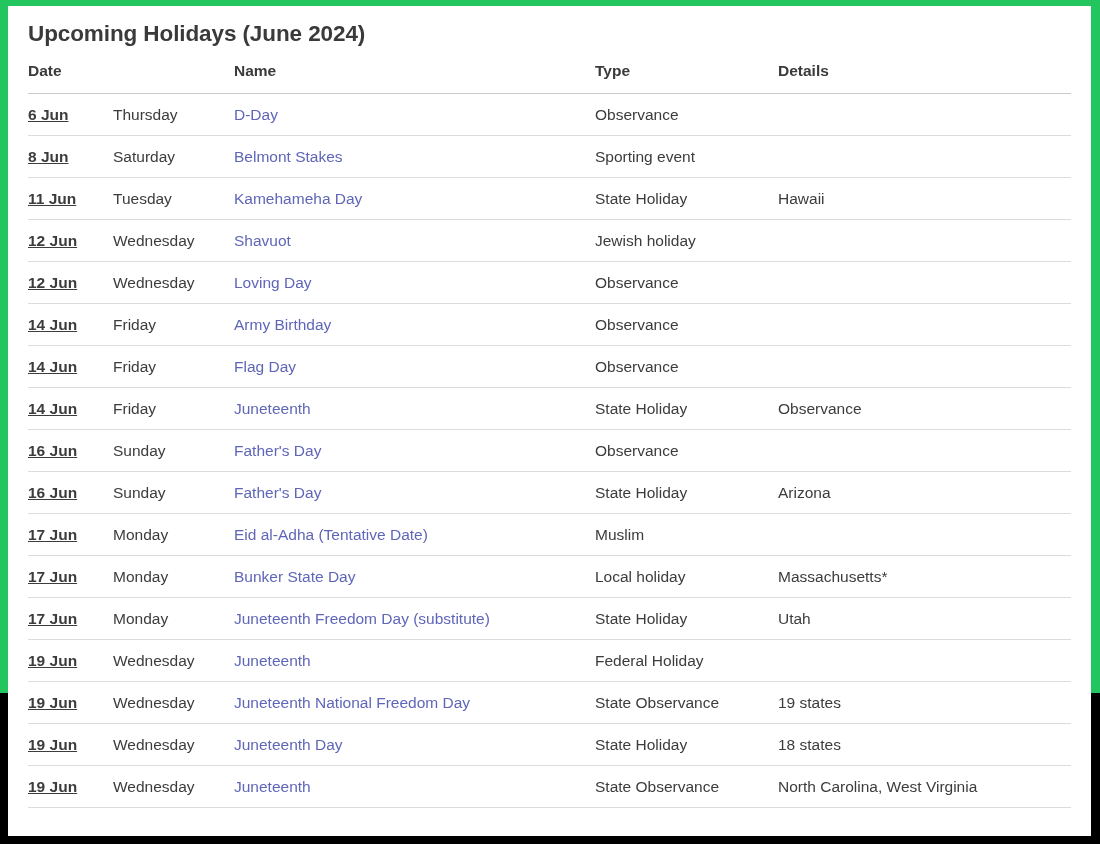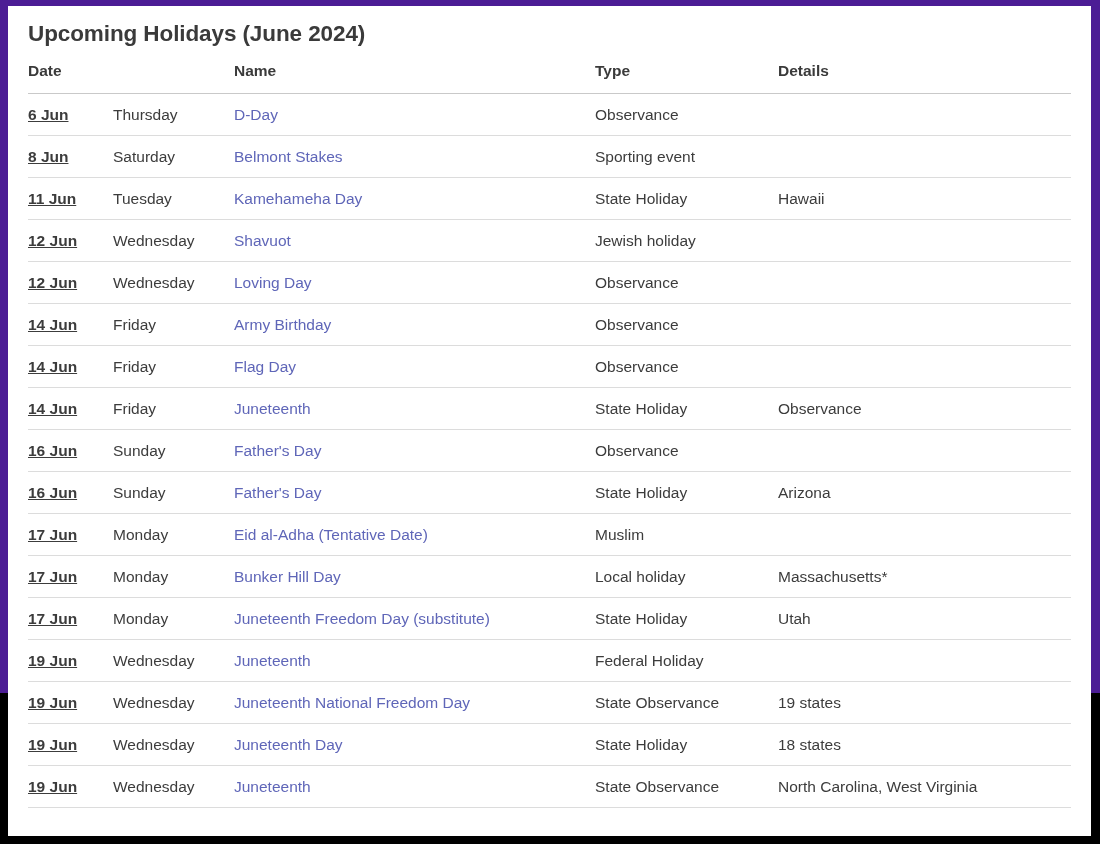--- a/index.html
+++ b/index.html
@@ -10,21 +10,21 @@
     height: 844px;
     overflow: hidden;
     background: #000000;
     font-family: "Liberation Sans", sans-serif;
   }
 
   #page {
     position: relative;
     width: 1100px;
     height: 693px;
-    background: #4c1d95;
+    background: #22c55e;
     box-sizing: border-box;
   }
 
   
   #card {
     position: absolute;
     left: 8px;
     top: 6px;
     width: 1083px;
     height: 830px;
@@ -200,21 +200,21 @@
             <tr>
               <td class="date">17 Jun</td>
               <td class="weekday">Monday</td>
               <td class="name"><a href="#">Eid al-Adha (Tentative Date)</a></td>
               <td class="type">Muslim</td>
               <td class="details"></td>
             </tr>
             <tr>
               <td class="date">17 Jun</td>
               <td class="weekday">Monday</td>
-              <td class="name"><a href="#">Bunker Hill Day</a></td>
+              <td class="name"><a href="#">Bunker State Day</a></td>
               <td class="type">Local holiday</td>
               <td class="details">Massachusetts*</td>
             </tr>
             <tr>
               <td class="date">17 Jun</td>
               <td class="weekday">Monday</td>
               <td class="name"><a href="#">Juneteenth Freedom Day (substitute)</a></td>
               <td class="type">State Holiday</td>
               <td class="details">Utah</td>
             </tr>

